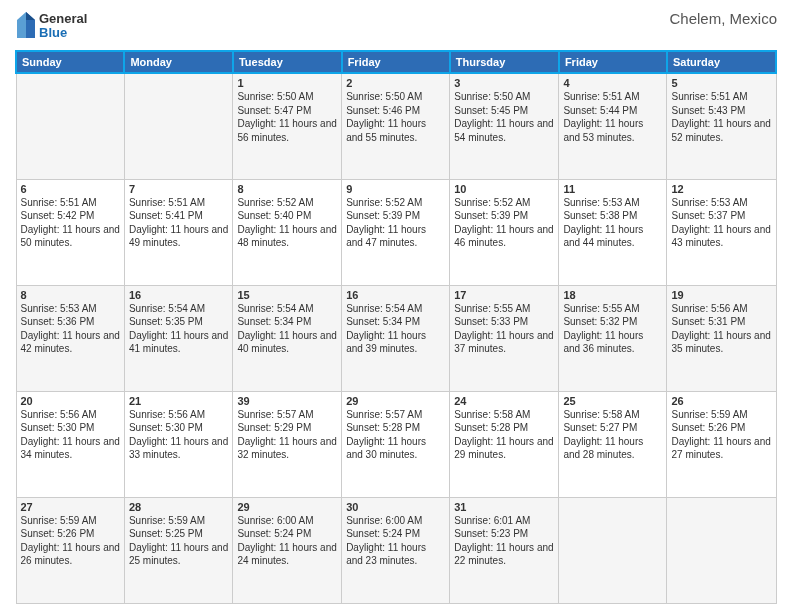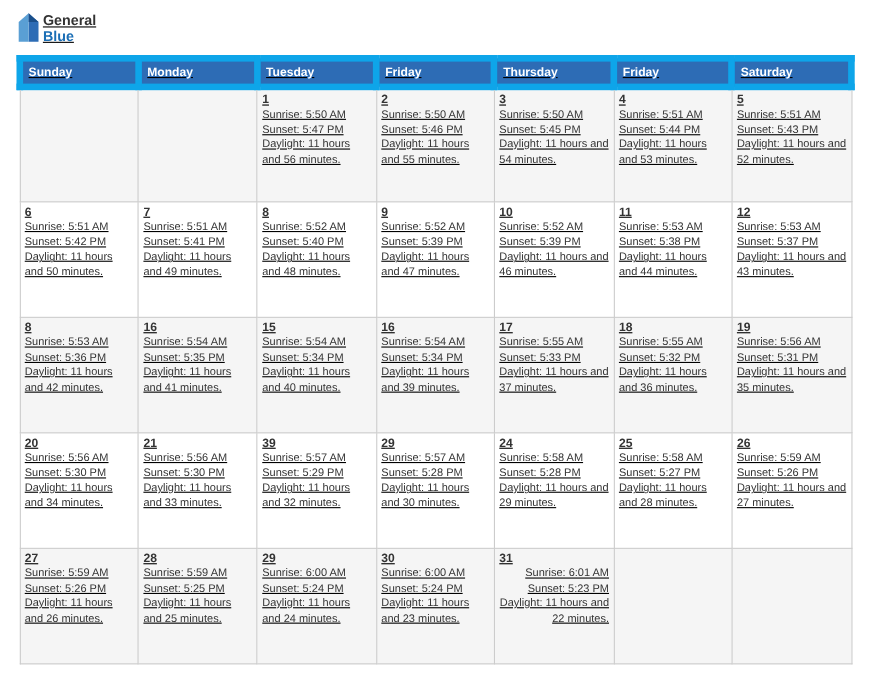--- a/index.html
+++ b/index.html
@@ -9,21 +9,20 @@
       font-family: Arial, sans-serif;
       background: #fff;
       overflow: hidden;
     }
     .page {
       width: 792px;
       height: 612px;
       padding: 10px 15px 8px 15px;
       display: flex;
       flex-direction: column;
-      text-decoration: underline;
     }
     .header {
       display: flex;
       justify-content: space-between;
       align-items: flex-start;
       margin-bottom: 8px;
     }
     .logo {
       display: flex;
       align-items: center;
@@ -57,21 +56,21 @@
       flex: 1;
       font-size: 10px;
     }
     .calendar th {
       background: #2d6cb5;
       color: #fff;
       padding: 4px 5px;
       text-align: left;
       font-size: 11px;
       font-weight: bold;
-      border: 6px solid #0ea5e9;
+      border: 2px solid #0ea5e9;
     }
     .calendar td {
       border: 1px solid #ccc;
       vertical-align: top;
       padding: 3px 4px;
       width: 113px;
       height: 80px;
       color: #333;
       background: #fff;
     }
@@ -107,20 +106,21 @@
         <polygon points="11,2 20,10 20,28 11,28" fill="#2d6cb5"></polygon>
         <polygon points="11,2 2,10 2,28 11,28" fill="#5a9fd4"></polygon>
         <polygon points="11,2 20,10 11,10" fill="#1a4f8a"></polygon>
       </svg>
       <div class="logo-text">
         <span class="logo-general">General</span>
         <span class="logo-blue">Blue</span>
       </div>
     </div>
     <div class="title-block">
+      <div class="location-title">Chelem, Mexico</div>
     </div>
   </div>
 
   <table class="calendar">
     <thead>
       <tr>
         <th>Sunday</th>
         <th>Monday</th>
         <th>Tuesday</th>
         <th>Friday</th>
@@ -316,21 +316,21 @@
 Daylight: 11 hours and 24 minutes.</div>
           </td>
           <td>
             <span class="day-number">30</span>
             <div class="day-info" style="white-space: pre-line;">Sunrise: 6:00 AM
 Sunset: 5:24 PM
 Daylight: 11 hours and 23 minutes.</div>
           </td>
           <td>
             <span class="day-number">31</span>
-            <div class="day-info" style="white-space: pre-line; text-align: right;">Sunrise: 6:01 AM
+            <div class="day-info" style="white-space: pre-line;">Sunrise: 6:01 AM
 Sunset: 5:23 PM
 Daylight: 11 hours and 22 minutes.</div>
           </td>
           <td class="empty-cell"></td>
           <td class="empty-cell"></td>
         </tr>
       </tbody>
   </table>
 </div>
 

